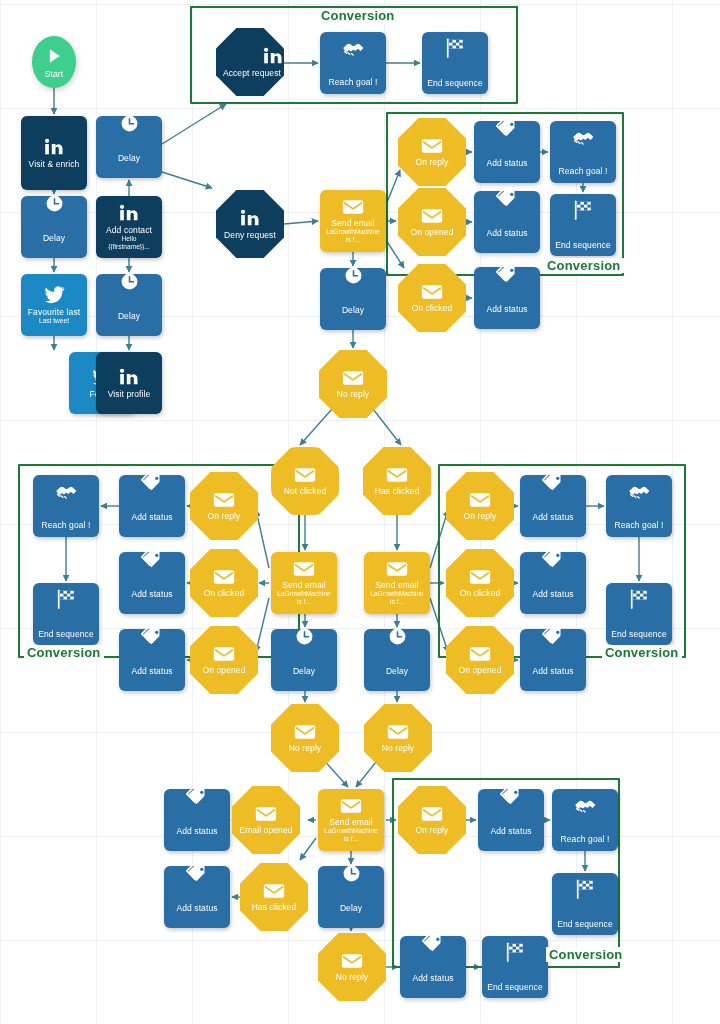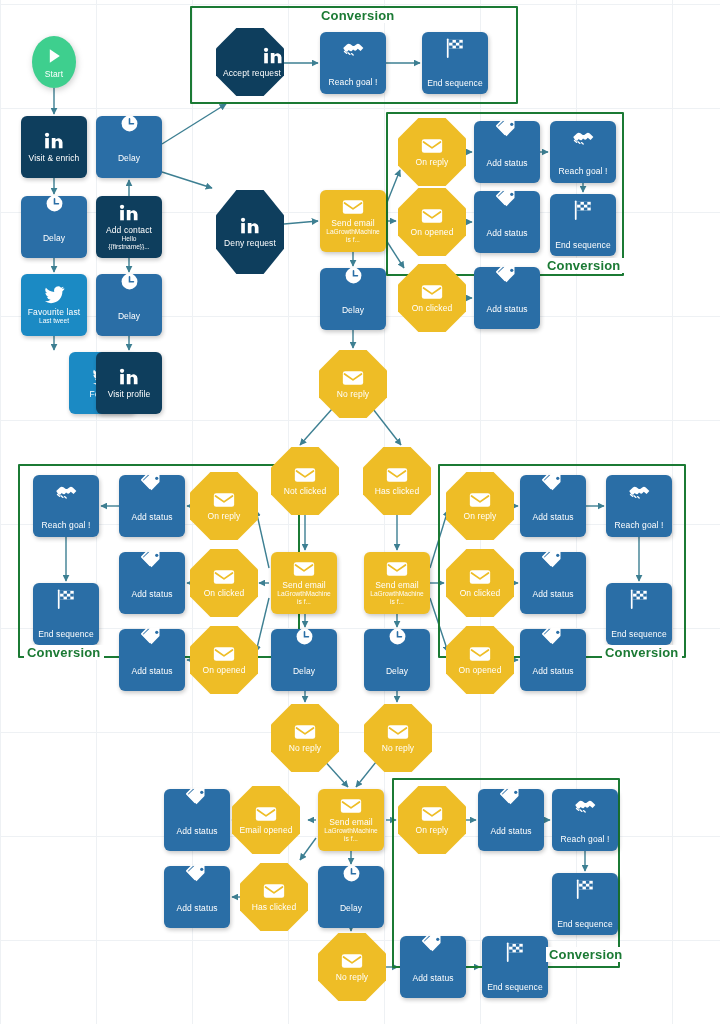--- a/index.html
+++ b/index.html
@@ -177,21 +177,21 @@
       <div class="group" style="left: 392px; top: 778px; width: 228px; height: 190px;"></div>
       <div class="group-label" style="left: 546px; top: 947px;">Conversion</div>
     </div>
   <div id="node-layer">
       <div class="node shape-circle c-green" style="left: 32px; top: 36px; width: 44px; height: 52px;">
         <span class="icon"><svg width="20" height="20" viewBox="0 0 24 24">
             <path d="M7 4 L19 12 L7 20 Z" fill="#fff"></path>
           </svg></span>
         <div class="ttl">Start</div>
       </div>
-      <div class="node shape-rect c-linkedin" style="left: 21px; top: 116px; width: 66px; height: 62px;">
+      <div class="node shape-rect c-linkedin" style="left: 21px; top: 116px; width: 66px; height: 74px;">
         <span class="icon"><svg width="22" height="18" viewBox="0 0 30 24">
             <rect x="3" y="8" width="5" height="14" fill="#fff"></rect>
             <circle cx="5.5" cy="3.6" r="2.9" fill="#fff"></circle>
             <path d="M12 8 h5 v2.2 a5.4 5.4 0 0 1 9.6 3.4 V22 h-5 v-7.4 c0-1.9-1-2.9-2.4-2.9 -1.4 0-2.2 1-2.2 2.9 V22 h-5 Z" fill="#fff"></path>
           </svg></span>
         <div class="ttl">Visit &amp; enrich</div>
       </div>
       <div class="node shape-rect c-blue" style="left: 96px; top: 116px; width: 66px; height: 62px;">
         <span class="icon"><svg width="19" height="19" viewBox="0 0 24 24">
             <circle cx="12" cy="12" r="10" fill="#fff"></circle>
@@ -269,21 +269,21 @@
               <rect x="5.5" y="2" width="3.75" height="3.17"></rect>
               <rect x="13" y="2" width="3.75" height="3.17"></rect>
               <rect x="9.25" y="5.17" width="3.75" height="3.17"></rect>
               <rect x="16.75" y="5.17" width="3.75" height="3.17"></rect>
               <rect x="5.5" y="8.34" width="3.75" height="3.16"></rect>
               <rect x="13" y="8.34" width="3.75" height="3.16"></rect>
             </g>
           </svg></span>
         <div class="ttl">End sequence</div>
       </div>
-      <div class="node shape-oct c-linkedin" style="left: 216px; top: 190px; width: 68px; height: 84px;">
+      <div class="node shape-oct c-linkedin" style="left: 216px; top: 190px; width: 68px; height: 68px;">
         <span class="icon"><svg width="22" height="18" viewBox="0 0 30 24">
             <rect x="3" y="8" width="5" height="14" fill="#fff"></rect>
             <circle cx="5.5" cy="3.6" r="2.9" fill="#fff"></circle>
             <path d="M12 8 h5 v2.2 a5.4 5.4 0 0 1 9.6 3.4 V22 h-5 v-7.4 c0-1.9-1-2.9-2.4-2.9 -1.4 0-2.2 1-2.2 2.9 V22 h-5 Z" fill="#fff"></path>
           </svg></span>
         <div class="ttl">Deny request</div>
       </div>
       <div class="node shape-rect c-yellow wrapsub" style="left: 320px; top: 190px; width: 66px; height: 62px;">
         <span class="icon"><svg width="22" height="16" viewBox="0 0 26 18">
             <rect x="1" y="1" width="24" height="16" rx="2.6" fill="#fff"></rect>
@@ -370,21 +370,21 @@
         <div class="ttl">Delay</div>
         <div class="sub">2 days</div>
       </div>
       <div class="node shape-oct c-yellow" style="left: 319px; top: 350px; width: 68px; height: 68px;">
         <span class="icon"><svg width="22" height="16" viewBox="0 0 26 18">
             <rect x="1" y="1" width="24" height="16" rx="2.6" fill="#fff"></rect>
             <path d="M3 4.2 L13 11.2 L23 4.2" stroke="#eebd26" stroke-width="2.1" fill="none" stroke-linecap="round" stroke-linejoin="round"></path>
           </svg></span>
         <div class="ttl">No reply</div>
       </div>
-      <div class="node shape-oct c-yellow" style="left: 271px; top: 447px; width: 68px; height: 68px;">
+      <div class="node shape-oct c-yellow" style="left: 271px; top: 447px; width: 68px; height: 68px; border-radius: 27px;">
         <span class="icon"><svg width="22" height="16" viewBox="0 0 26 18">
             <rect x="1" y="1" width="24" height="16" rx="2.6" fill="#fff"></rect>
             <path d="M3 4.2 L13 11.2 L23 4.2" stroke="#eebd26" stroke-width="2.1" fill="none" stroke-linecap="round" stroke-linejoin="round"></path>
           </svg></span>
         <div class="ttl">Not clicked</div>
       </div>
       <div class="node shape-oct c-yellow" style="left: 363px; top: 447px; width: 68px; height: 68px;">
         <span class="icon"><svg width="22" height="16" viewBox="0 0 26 18">
             <rect x="1" y="1" width="24" height="16" rx="2.6" fill="#fff"></rect>
             <path d="M3 4.2 L13 11.2 L23 4.2" stroke="#eebd26" stroke-width="2.1" fill="none" stroke-linecap="round" stroke-linejoin="round"></path>

